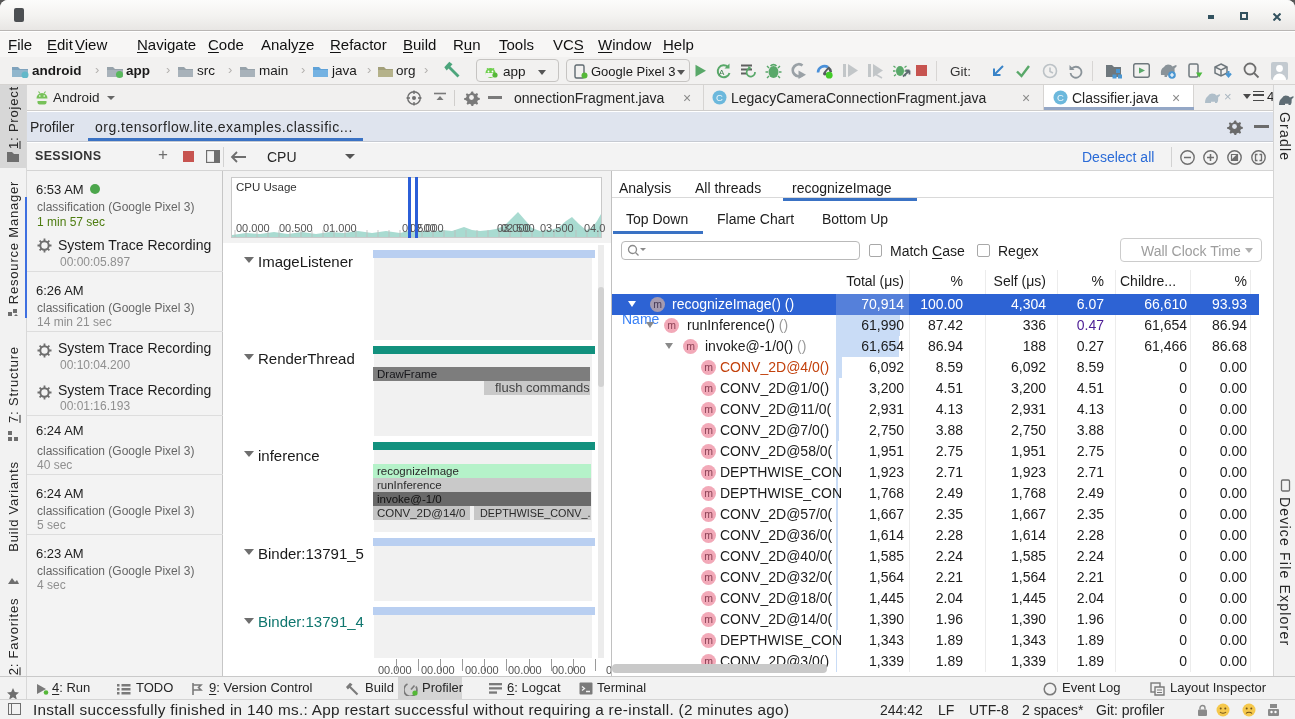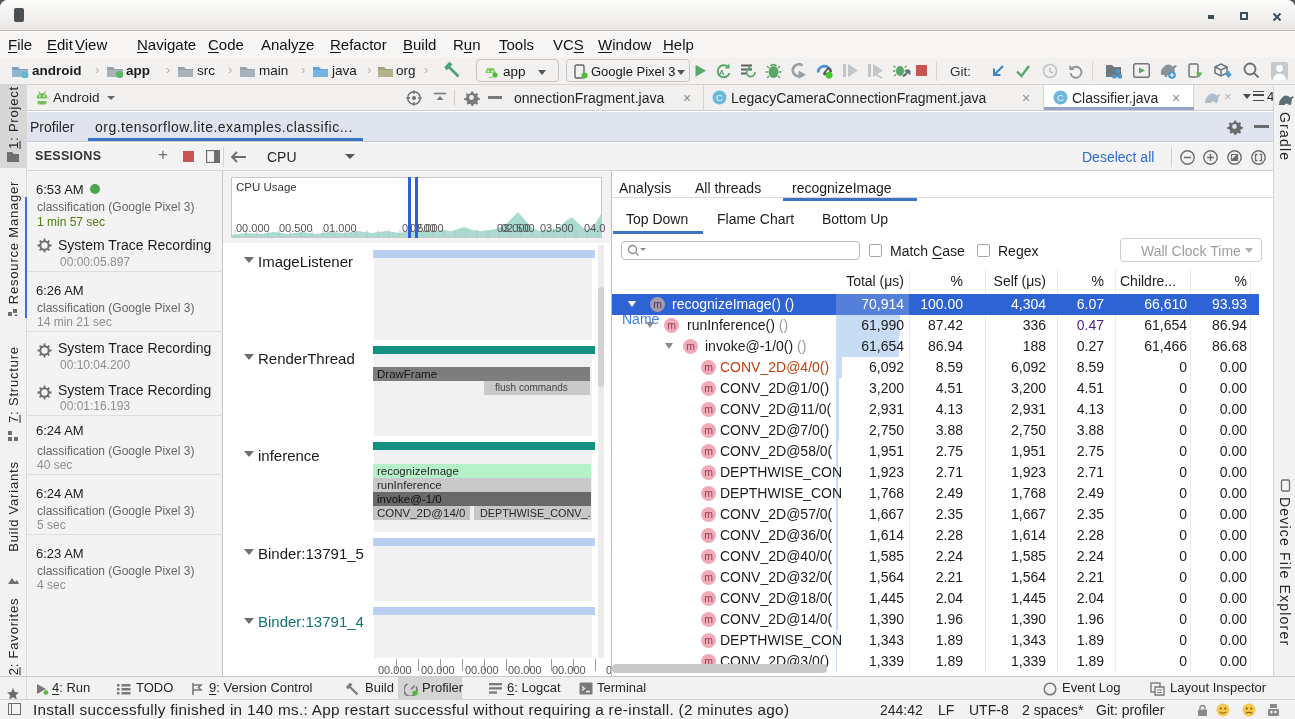--- a/index.html
+++ b/index.html
@@ -425,21 +425,21 @@
     <div class="abs" style="left:151px; top:367px; width:218px; height:63px; background:#f1f1f1;"></div>
     <div class="abs" style="left:151px; top:436px; width:218px; height:51px; background:#f1f1f1;"></div>
     <div class="abs" style="left:375px; top:74px; width:6px; height:413px; background:#ececec;"></div>
     <div class="abs" style="left:150px; top:79px; width:222px; height:8px; background:#b9cff1;"></div>
     <div class="abs" style="left:21px; top:86px; width:0; height:0; border-left:5px solid transparent; border-right:5px solid transparent; border-top:6px solid #6e6e6e;"></div>
     <div class="abs" style="left:35px; top:82px; font-size:15px; color:#1a1a1a;">ImageListener</div>
     <div class="abs" style="left:150px; top:175px; width:222px; height:8px; background:#12917e;"></div>
     <div class="abs" style="left:21px; top:183px; width:0; height:0; border-left:5px solid transparent; border-right:5px solid transparent; border-top:6px solid #6e6e6e;"></div>
     <div class="abs" style="left:35px; top:179px; font-size:15px; color:#1a1a1a;">RenderThread</div>
     <div class="abs" style="left:150px; top:196px; width:217px; height:14px; background:#7d7d7d; font-size:11.5px; color:#16161a; line-height:14px; padding-left:4px;">DrawFrame</div>
-    <div class="abs" style="left:261px; top:210px; width:106px; height:14px; background:#c9c9c9; font-size:10px; color:#444; line-height:14px; padding-left:11px;">flush commands</div>
+    <div class="abs" style="left:261px; top:210px; width:106px; height:14px; background:#c9c9c9; font-size:13px; color:#444; line-height:14px; padding-left:11px;">flush commands</div>
     <div class="abs" style="left:150px; top:271px; width:222px; height:8px; background:#12917e;"></div>
     <div class="abs" style="left:21px; top:280px; width:0; height:0; border-left:5px solid transparent; border-right:5px solid transparent; border-top:6px solid #6e6e6e;"></div>
     <div class="abs" style="left:35px; top:276px; font-size:15px; color:#1a1a1a;">inference</div>
     <div class="abs" style="left:150px; top:293px; width:218px; height:14px; background:#b5f2c9; font-size:11.5px; color:#2a2a2a; line-height:14px; padding-left:4px;">recognizeImage</div>
     <div class="abs" style="left:150px; top:307px; width:218px; height:14px; background:#c9c9c9; font-size:11.5px; color:#2a2a2a; line-height:14px; padding-left:4px;">runInference</div>
     <div class="abs" style="left:150px; top:321px; width:218px; height:14px; background:#696969; font-size:11.5px; color:#101010; line-height:14px; padding-left:4px;">invoke@-1/0</div>
     <div class="abs" style="left:150px; top:335px; width:97px; height:14px; background:#c3c3c3; font-size:11.5px; color:#2a2a2a; line-height:14px; padding-left:4px;">CONV_2D@14/0</div>
     <div class="abs" style="left:251px; top:335px; width:117px; height:14px; background:#c7c7c7; font-size:10.8px; color:#2a2a2a; line-height:14px; padding-left:6px; overflow:hidden; white-space:nowrap;">DEPTHWISE_CONV_...</div>
     <div class="abs" style="left:150px; top:367px; width:222px; height:8px; background:#b9cff1;"></div>
     <div class="abs" style="left:21px; top:378px; width:0; height:0; border-left:5px solid transparent; border-right:5px solid transparent; border-top:6px solid #6e6e6e;"></div>

